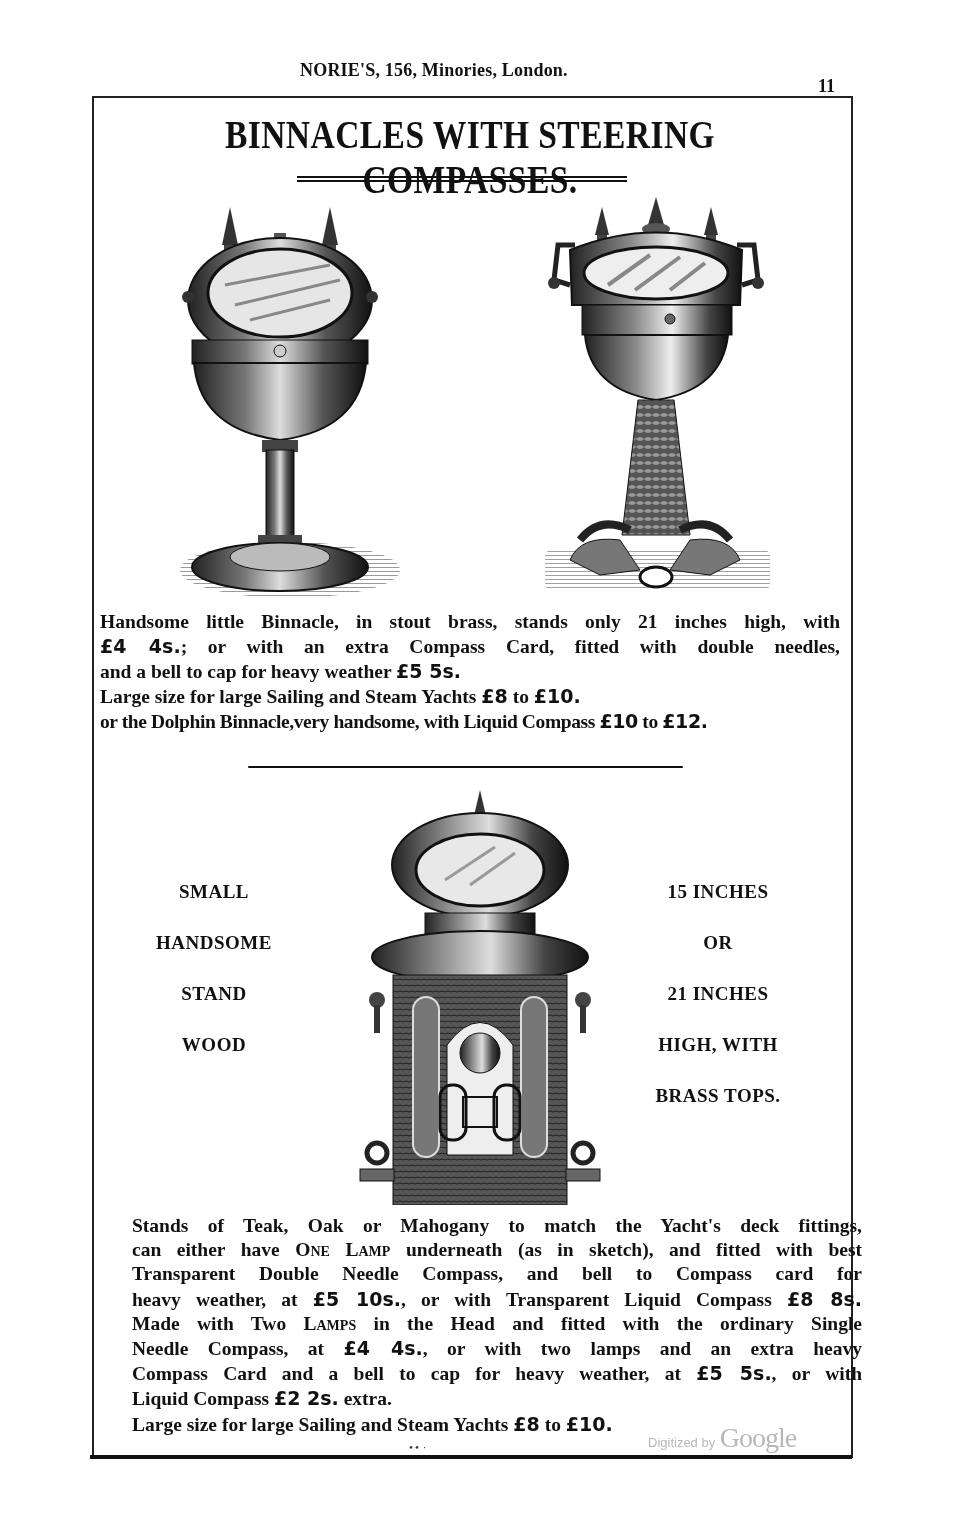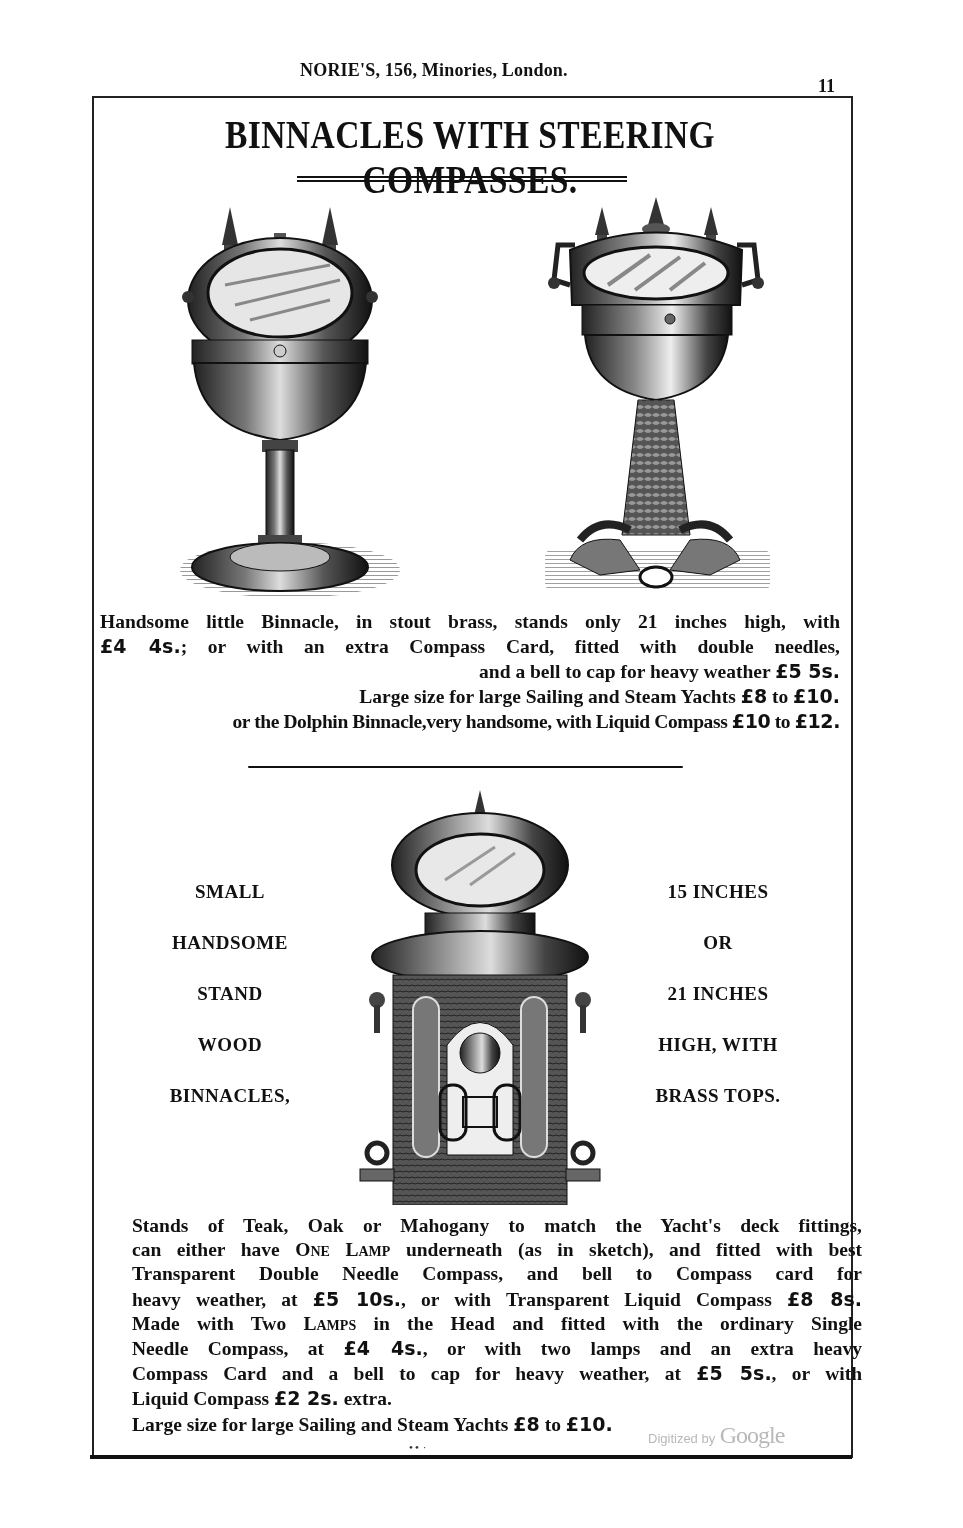--- a/index.html
+++ b/index.html
@@ -11,40 +11,40 @@
   .page-num { position:absolute; left:818px; top:16px; font-size:18px; font-weight:bold; font-family:"Liberation Serif",serif; }
 
   .frame { left:92px; top:96px; width:757px; height:1360px; border-left:2px solid #222; border-right:2px solid #222; border-top:2px solid #222; }
   .frame-bottom { left:90px; top:1455px; width:762px; height:4px; background:#111; }
 
   .title { left:95px; top:112px; width:750px; text-align:center; font-family:"Liberation Serif",serif; font-weight:bold; font-size:39px; letter-spacing:0.5px; transform:scaleX(0.86); transform-origin:center; }
   .rule-double { left:297px; top:176px; width:330px; height:2px; border-top:2px solid #111; border-bottom:2px solid #111; }
 
   .figure { background:transparent; }
   .desc1 { left:100px; top:610px; width:740px; font-family:"Liberation Serif",serif; font-weight:bold; font-size:19.5px; line-height:24px; text-align:justify; }
-  .desc1 .center { text-align:right; display:block; }
+  .desc1 .center { text-align:left; display:block; }
   .desc1 .line { display:block; text-align:justify; text-align-last:justify; }
   .price { font-family:"DejaVu Sans",sans-serif; font-weight:bold; font-size:19px; }
 
   .rule-mid { left:248px; top:766px; width:435px; height:2px; background:#111; border-radius:2px; }
 
   .col { font-family:"Liberation Serif",serif; font-weight:bold; font-size:19px; text-align:center; letter-spacing:0.5px; }
   .col div { height:51px; line-height:24px; }
-  .col-left { left:140px; top:880px; width:180px; }
+  .col-left { left:124px; top:880px; width:180px; }
   .col-right { left:628px; top:880px; width:180px; }
 
   .desc2 { left:108px; top:1214px; width:730px; font-family:"Liberation Serif",serif; font-weight:bold; font-size:19.5px; line-height:24.2px;margin-left:24px; }
   .desc2 .line { display:block; text-align:justify; text-align-last:justify; white-space:nowrap; }
   .desc2 .center { display:block; text-align:left; }
   .sc { font-variant:small-caps; }
 
   .dots { left:408px; top:1442px; font-size:10px; color:#333; }
   .watermark { left:648px; top:1422px; color:#b8b8b8; font-family:"Liberation Sans",sans-serif; }
   .watermark .small { font-size:13px; }
-  .watermark .big { font-size:24px; font-family:"Liberation Serif",serif; letter-spacing:-1px; }
+  .watermark .big { font-size:28px; font-family:"Liberation Serif",serif; letter-spacing:-1px; }
 </style>
 </head>
 <body>
 
 <div class="abs running-head">
   <span class="running-title">NORIE'S, 156, Minories, London.</span>
   <span class="page-num">11</span>
 </div>
 
 <div class="abs frame"></div>
@@ -180,21 +180,20 @@
     <rect x="5" y="384" width="34" height="12" fill="#666" stroke="#111"></rect>
   <circle cx="228" cy="368" r="10" fill="none" stroke="#222" stroke-width="5"></circle>
     <rect x="211" y="384" width="34" height="12" fill="#666" stroke="#111"></rect>
 </svg>
 
 <div class="abs col col-left">
   <div>SMALL</div>
   <div>HANDSOME</div>
   <div>STAND</div>
   <div>WOOD</div>
-  <div>BINNACLES,</div>
 </div>
 <div class="abs col col-right">
   <div>15 INCHES</div>
   <div>OR</div>
   <div>21 INCHES</div>
   <div>HIGH, WITH</div>
   <div>BRASS TOPS.</div>
 </div>
 
 <div class="abs desc2">

